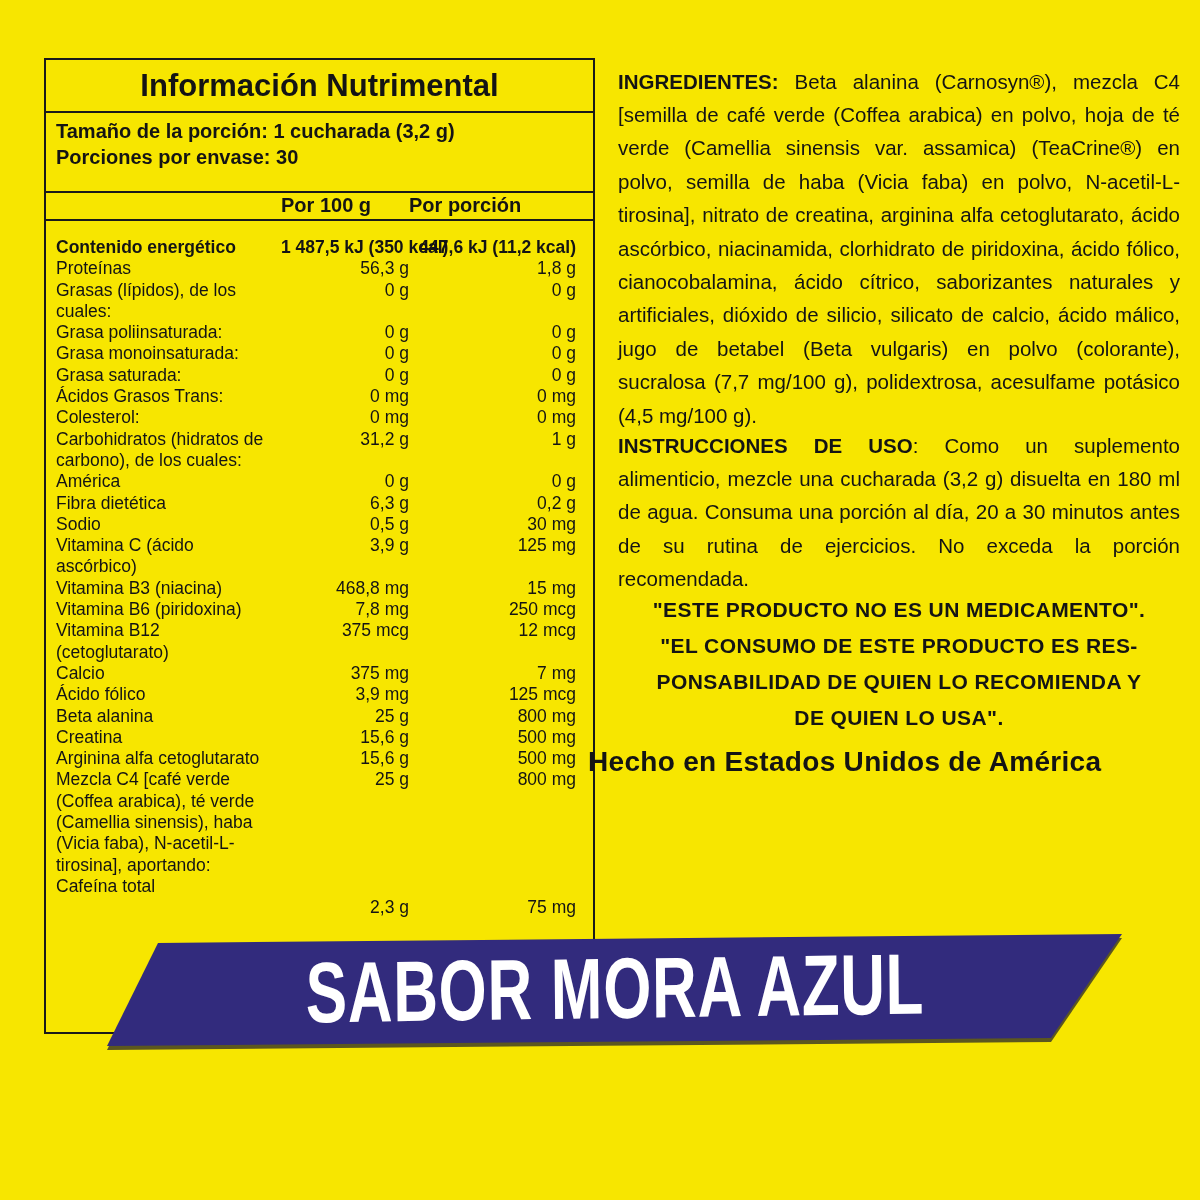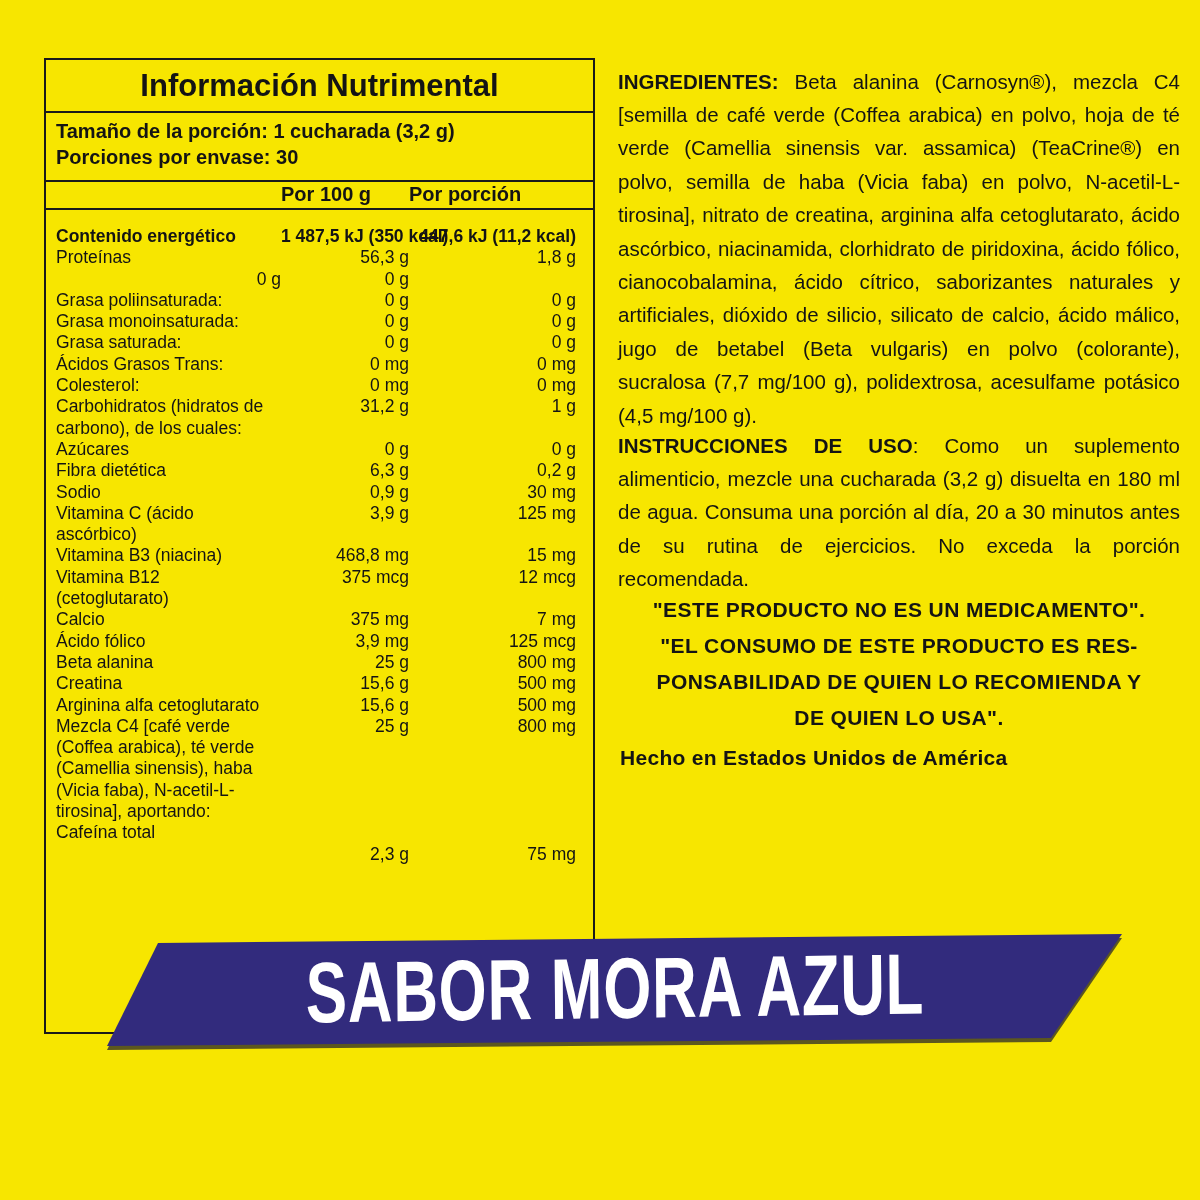--- a/index.html
+++ b/index.html
@@ -16,21 +16,21 @@
     position:absolute; left:44px; top:58px; width:551px; height:976px;
     border:2.5px solid #1a1a1a;
   }
   .nf-title {
     border-bottom:2.5px solid #1a1a1a;
     text-align:center; font-weight:bold; font-size:31px;
     padding:8px 0 7px;
   }
   .nf-serving {
     border-bottom:2.5px solid #1a1a1a;
-    padding:5px 8px 10px 10px;
+    padding:5px 8px 21px 10px;
     font-weight:bold; font-size:20px; line-height:26px;
   }
   .nf-colheads {
     border-bottom:2.5px solid #1a1a1a;
     display:grid; grid-template-columns:225px 128px 175px;
     padding:1px 0 2px 10px;
     font-weight:bold; font-size:20px;
   }
   .nf-colheads .ch { text-align:left; }
   .nf-rows { padding:16px 0 6px 10px; }
@@ -46,22 +46,22 @@
   .para { position:absolute; left:618px; width:562px; font-size:20.5px; line-height:33.4px; text-align:justify; }
   .para .lead { font-weight:bold; }
   .ingredients  { top:44px;  }
   .instructions { top:408px; }
   .disclaimer {
     position:absolute; left:618px; top:592px; width:562px;
     text-align:center; font-weight:bold; font-size:21px; line-height:36px;
     letter-spacing:0.4px;
   }
   .made-in {
-    position:absolute; left:620px; top:746px; width:562px;
-    font-weight:bold; font-size:21px; letter-spacing:0.3px;
+    position:absolute; left:588px; top:746px; width:562px;
+    font-weight:bold; font-size:28px; letter-spacing:0.3px;
   }
 
   
   .banner { position:absolute; left:100px; top:928px; width:1030px; height:128px; }
   .banner svg { position:absolute; inset:0; }
   .banner-text {
     position:absolute; inset:0; display:flex; align-items:center; justify-content:center;
     padding-bottom:8px;
     color:#ffffff; font-weight:bold; font-size:86px; letter-spacing:1px; white-space:nowrap;
     transform:scaleX(0.72) rotate(-0.6deg);
@@ -91,20 +91,21 @@
     <span class="v">447,6 kJ (11,2 kcal)</span>
   </div>
 
   <div class="t-row">
     <span class="lbl">Proteínas</span>
     <span class="v">56,3 g</span>
     <span class="v">1,8 g</span>
   </div>
 
   <div class="t-row">
+    <span class="lbl">Grasas (lípidos), de los cuales:</span>
     <span class="v">0 g</span>
     <span class="v">0 g</span>
   </div>
 
   <div class="t-row">
     <span class="lbl">Grasa poliinsaturada:</span>
     <span class="v">0 g</span>
     <span class="v">0 g</span>
   </div>
 
@@ -132,49 +133,54 @@
     <span class="v">0 mg</span>
   </div>
 
   <div class="t-row">
     <span class="lbl">Carbohidratos (hidratos de carbono), de los cuales:</span>
     <span class="v">31,2 g</span>
     <span class="v">1 g</span>
   </div>
 
   <div class="t-row">
-    <span class="lbl">Azúcares</span>
+    <span class="lbl">América</span>
     <span class="v">0 g</span>
     <span class="v">0 g</span>
   </div>
 
   <div class="t-row">
     <span class="lbl">Fibra dietética</span>
     <span class="v">6,3 g</span>
     <span class="v">0,2 g</span>
   </div>
 
   <div class="t-row">
     <span class="lbl">Sodio</span>
-    <span class="v">0,9 g</span>
+    <span class="v">0,5 g</span>
     <span class="v">30 mg</span>
   </div>
 
   <div class="t-row">
     <span class="lbl">Vitamina C (ácido ascórbico)</span>
     <span class="v">3,9 g</span>
     <span class="v">125 mg</span>
   </div>
 
   <div class="t-row">
     <span class="lbl">Vitamina B3 (niacina)</span>
     <span class="v">468,8 mg</span>
     <span class="v">15 mg</span>
   </div>
 
+  <div class="t-row">
+    <span class="lbl">Vitamina B6 (piridoxina)</span>
+    <span class="v">7,8 mg</span>
+    <span class="v">250 mcg</span>
+  </div>
 
   <div class="t-row">
     <span class="lbl">Vitamina B12 (cetoglutarato)</span>
     <span class="v">375 mcg</span>
     <span class="v">12 mcg</span>
   </div>
 
   <div class="t-row">
     <span class="lbl">Calcio</span>
     <span class="v">375 mg</span>

